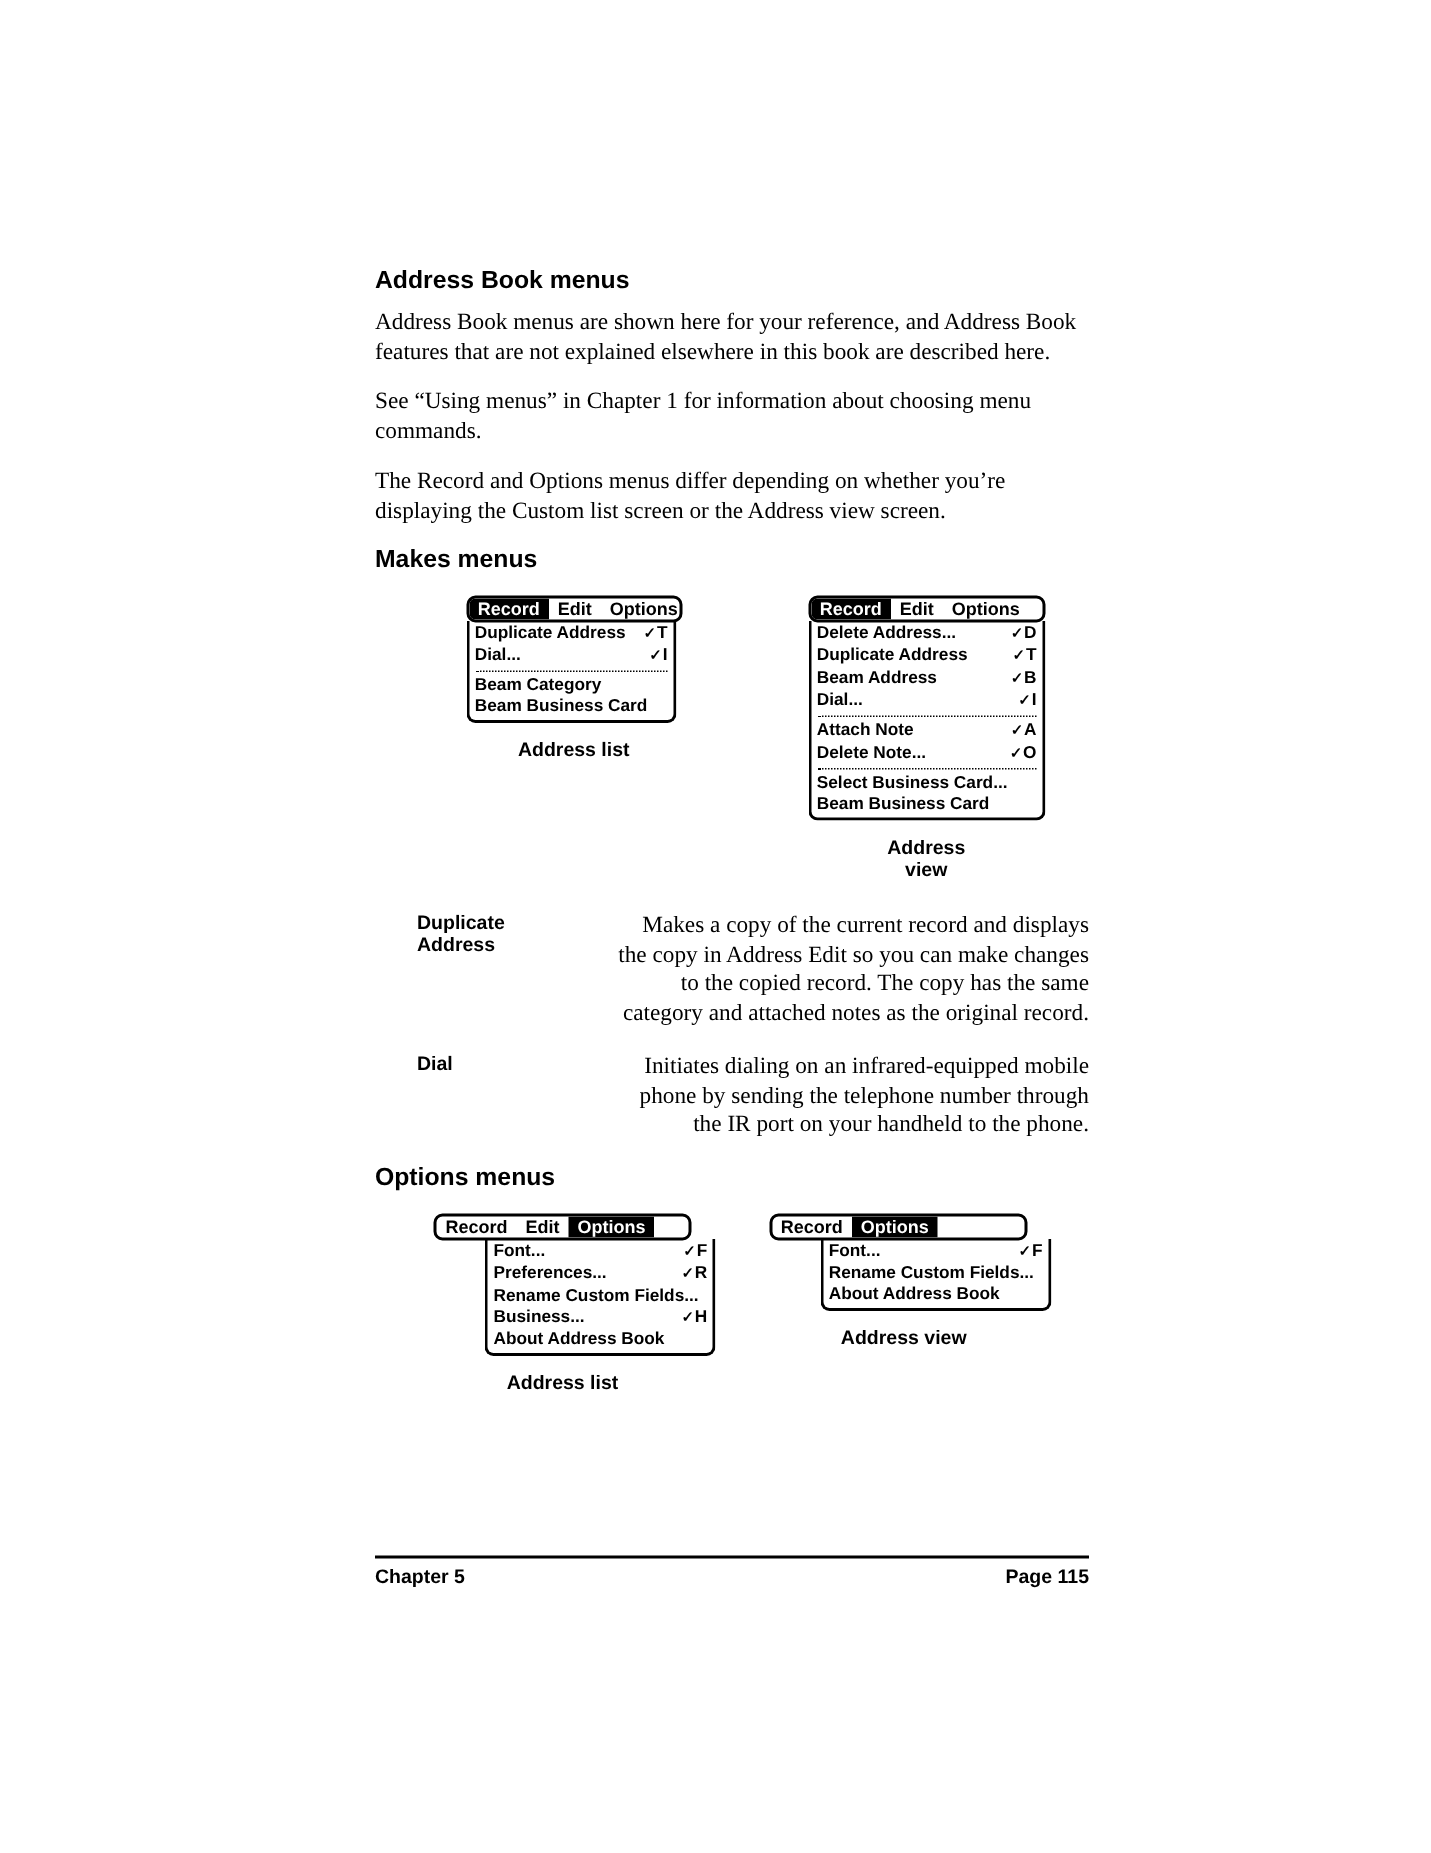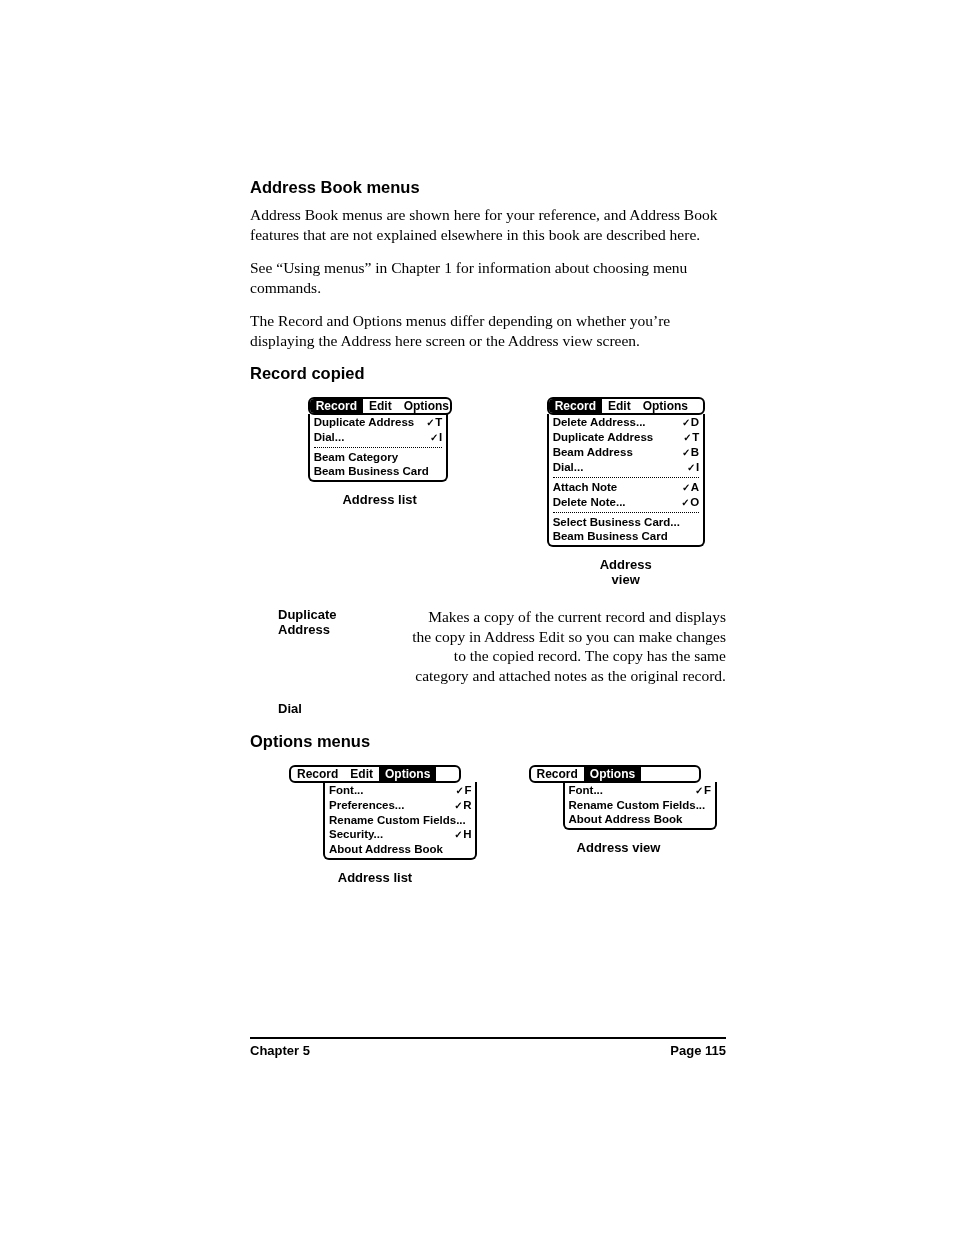--- a/index.html
+++ b/index.html
@@ -33,21 +33,21 @@
   p.body {
     font-size: 15.5px;
     line-height: 19.5px;
     margin: 0 0 14px 0;
   }
 
   
   .figrow {
     display: flex;
     align-items: flex-start;
-    gap: 16px;
+    gap: 0;
     margin-bottom: 20px;
   }
   .figcol {
     display: flex;
     flex-direction: column;
     align-items: center;
   }
   .figcol.left  { width: 265px; }
   .figcol.right { width: 205px; }
   .caption {
@@ -153,23 +153,23 @@
   }
 </style>
 </head>
 <body>
 
 <div class="page">
 
   <div class="h2">Address Book menus</div>
   <p class="body">Address Book menus are shown here for your reference, and Address Book features that are not explained elsewhere in this book are described here.</p>
   <p class="body">See “Using menus” in Chapter 1 for information about choosing menu commands.</p>
-  <p class="body">The Record and Options menus differ depending on whether you’re displaying the Address here screen or the Address view screen.</p>
-
-  <div class="h3">Record copied</div>
+  <p class="body">The Record and Options menus differ depending on whether you’re displaying the Custom list screen or the Address view screen.</p>
+
+  <div class="h3">Makes menus</div>
 
   <div class="figrow">
 
     <div class="figcol left">
       <div class="menu-box" style="width:144px;">
         <div class="menubar">
           <span class="tab sel">Record</span>
           <span class="tab">Edit</span>
           <span class="tab">Options</span>
         </div>
@@ -241,20 +241,21 @@
     </div>
   </div>
 
   <div class="def">
     <div class="term" style="white-space:pre;">Duplicate
 Address</div>
     <div class="desc">Makes a copy of the current record and displays the copy in Address Edit so you can make changes to the copied record. The copy has the same category and attached notes as the original record.</div>
   </div>
   <div class="def">
     <div class="term">Dial</div>
+    <div class="desc">Initiates dialing on an infrared-equipped mobile phone by sending the telephone number through the IR port on your handheld to the phone.</div>
   </div>
 
   <div class="h3">Options menus</div>
 
   <div class="figrow">
     <div class="figcol left" style="width:250px;">
       <div class="menu-box" style="width:180px; padding-left:8px;">
         <div class="menubar" style="width:172px;">
           <span class="tab">Record</span>
           <span class="tab">Edit</span>
@@ -266,21 +267,21 @@
               <span class="shortcut">F</span>
             </div>
           <div class="row">
               <span>Preferences...</span>
               <span class="shortcut">R</span>
             </div>
           <div class="row">
               <span>Rename Custom Fields...</span>
             </div>
           <div class="row">
-              <span>Security...</span>
+              <span>Business...</span>
               <span class="shortcut">H</span>
             </div>
           <div class="row">
               <span>About Address Book</span>
             </div>
         </div>
       </div>
       <div class="caption">Address list</div>
     </div>
 

